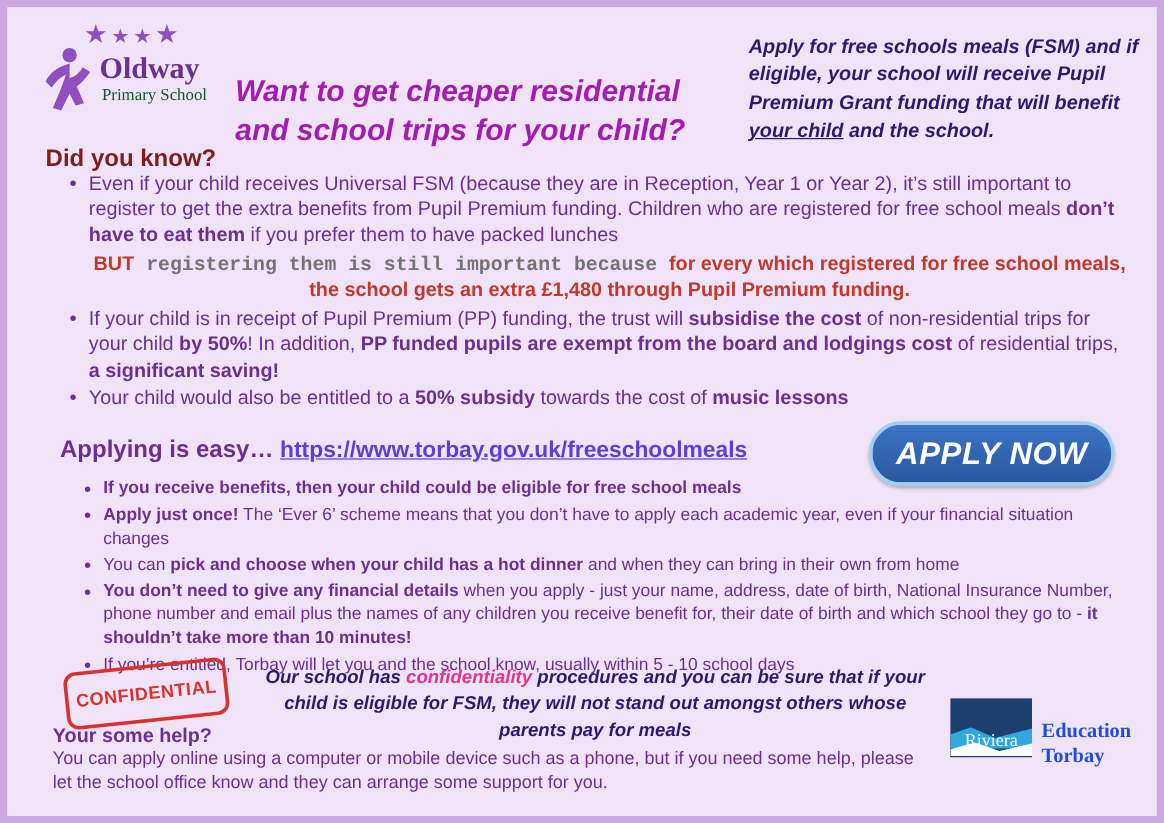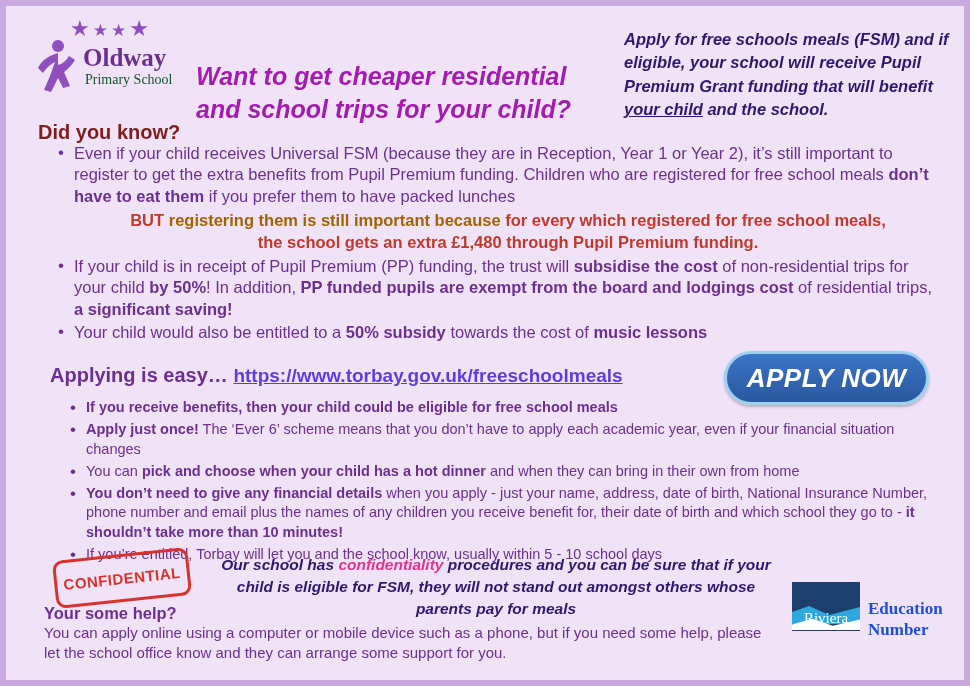--- a/index.html
+++ b/index.html
@@ -134,21 +134,21 @@
   .block1 b { font-weight: bold; }
   .center-red {
     text-align: center;
     color: #c0392b;
     font-weight: bold;
     line-height: 1.32;
     margin-top: 3px;
     font-size: 16.5px;
   }
   .center-red .but { color: #c0392b; }
-  .center-red .purple { color: #a16207; }
+  .center-red .purple { color: #737373; font-family: Liberation Mono, monospace; }
 
   
   .applying {
     position: absolute;
     left: 44px;
     top: 358px;
     font-size: 20px;
     font-weight: bold;
     color: #6b2f8f;
   }
@@ -382,17 +382,17 @@
   <div class="help-text">You can apply online using a computer or mobile device such as a phone, but if you need some help, please let the school office know and they can arrange some support for you.</div>
 
   <div class="riviera">
     <div class="badge">
       <div class="wave"></div>
       <div class="wave2"></div>
       <div class="badge-label">Riviera</div>
     </div>
     <div class="edu">
       <span>Education</span><br>
-      <span>Number</span>
+      <span>Torbay</span>
     </div>
   </div>
 
 </div>
 
 </body></html>

